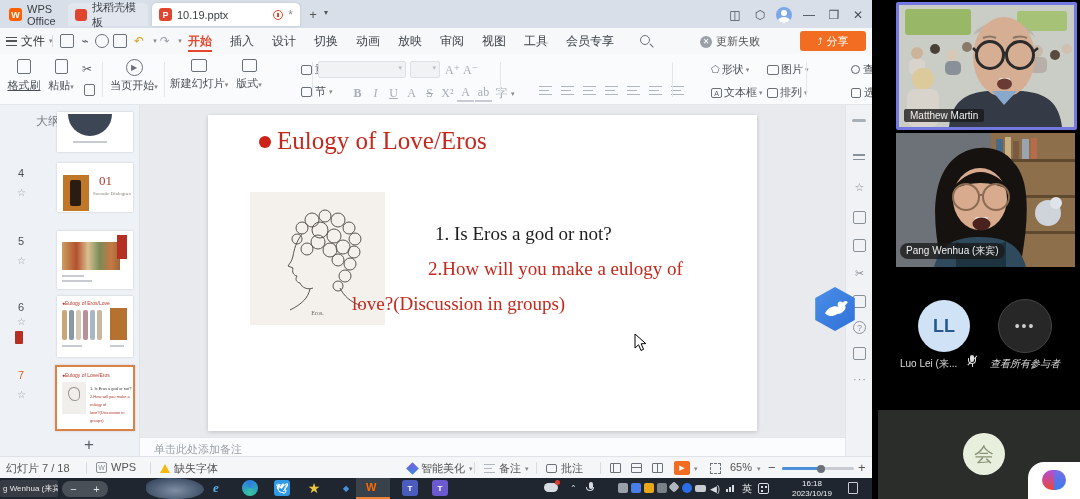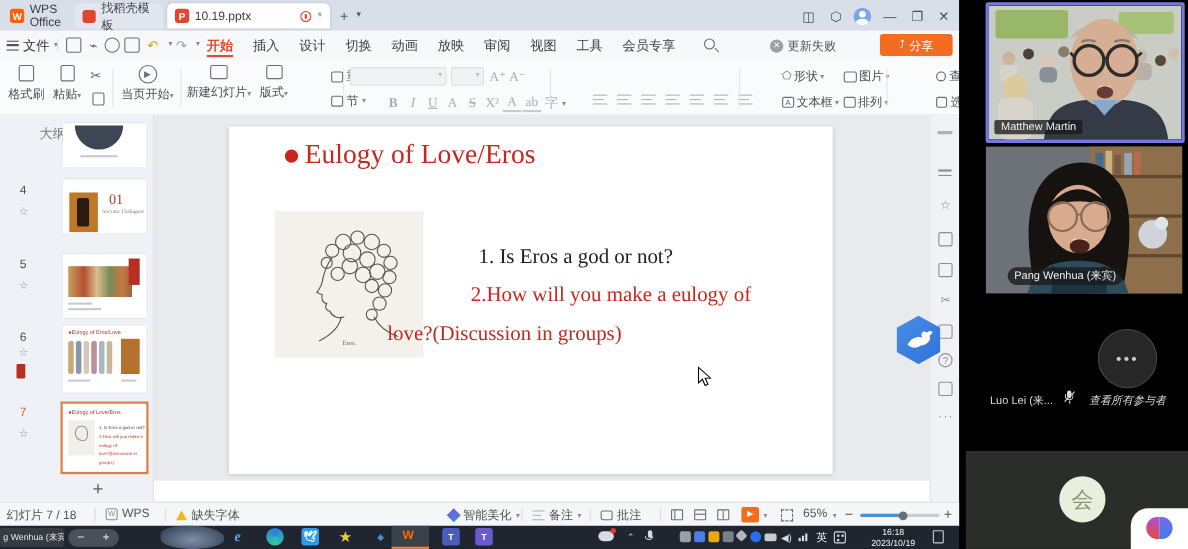--- a/index.html
+++ b/index.html
@@ -150,21 +150,21 @@
       </div>
       <div class="sharebtn">
         <span style="font-size:10px;">⤴</span>
         <span>分享</span>
       </div>
     </div>
 
     <div class="ribbon">
       <div class="rcol" style="left:6px;top:5px;width:36px;">
         <div class="ricon qbox" style="width:14px;height:15px;"></div>
-        <div class="rlabel" style="margin-top:4px;">格式刷</div>
+        <div class="rlabel" style="margin-top:4px;text-decoration:underline;">格式刷</div>
       </div>
       <div class="rcol" style="left:44px;top:5px;width:34px;">
         <div class="ricon qbox" style="width:13px;height:15px;"></div>
         <div class="rlabel" style="margin-top:4px;"><span>粘贴</span><span class="caret">▾</span></div>
       </div>
       <div class="abs" style="left:82px;top:8px;font-size:12px;color:#5a6068;">✂</div>
       <div class="abs qbox" style="left:84px;top:30px;width:11px;height:12px;"></div>
       <div class="rsep" style="left:102px;"></div>
       <div class="rcol" style="left:106px;top:5px;width:56px;">
         <div style="width:17px;height:17px;border:1.4px solid #6a7078;border-radius:50%;color:#6a7078;font-size:8px;line-height:15px;text-align:center;">▶</div>
@@ -399,20 +399,23 @@
       <div class="stripicon sq" style="top:242px;"></div>
       <div class="stripicon" style="top:268px;letter-spacing:1px;">···</div>
     </div>
 
     <div class="abs" style="left:812px;top:287px;width:46px;height:44px;background:linear-gradient(135deg,#4a90e8,#2f6fd8);clip-path:polygon(50% 0,93% 25%,93% 75%,50% 100%,7% 75%,7% 25%);display:flex;align-items:center;justify-content:center;">
       <svg width="26" height="20" viewBox="0 0 36 28">
         <path d="M4 20 C9 11 17 9 23 11 C19 5 25 1 29 5 C31 2 35 2 36 5 L32 9 C35 13 29 21 21 21 C15 25 8 25 4 20 Z" fill="#fff"></path>
       </svg>
     </div>
 
+    <div class="notesbar">
+      <div class="abs" style="left:14px;top:4px;font-size:11px;color:#9aa0a8;">单击此处添加备注</div>
+    </div>
 
     <div class="statusbar">
       <div class="abs" style="left:6px;top:4px;">幻灯片 7 / 18</div>
       <div class="ssep" style="left:86px;"></div>
       <div class="abs" style="left:96px;top:4px;display:flex;gap:4px;align-items:center;">
         <span style="width:11px;height:11px;border:1.2px solid #8a9098;border-radius:2px;font-size:7px;line-height:10px;text-align:center;display:inline-block;color:#8a9098;">W</span>
         <span>WPS</span>
       </div>
       <div class="ssep" style="left:150px;"></div>
       <div class="abs" style="left:160px;top:4px;display:flex;gap:4px;align-items:center;">
@@ -570,23 +573,24 @@
         <ellipse cx="84" cy="66" rx="27" ry="31" fill="#d8ab8e"></ellipse>
         <path d="M54,58 Q84,20 116,58 Q84,42 54,58 Z" fill="#16120f"></path>
         <circle cx="70" cy="64" r="13" fill="none" stroke="#8a6a52" stroke-width="2"></circle>
         <circle cx="100" cy="64" r="13" fill="none" stroke="#8a6a52" stroke-width="2"></circle>
         <line x1="83" y1="62" x2="87" y2="62" stroke="#8a6a52" stroke-width="2"></line>
         <rect x="79" y="84" width="13" height="4" rx="2" fill="#e9e2da"></rect>
         <ellipse cx="85.5" cy="91" rx="9" ry="6.5" fill="#4a211c"></ellipse>
         <path d="M38,134 C44,112 58,104 84,104 C110,104 124,112 130,134 Z" fill="#2e4a5c"></path>
         <path d="M60,108 C70,116 98,116 110,108 L110,134 L60,134 Z" fill="#1d3340"></path>
       </svg>
-      <div class="namechip" style="left:20px;bottom:8px;border-radius:9px;text-align:right;">Pang Wenhua (来宾)</div>
-    </div>
-
+      <div class="namechip" style="left:4px;bottom:8px;border-radius:9px;text-align:right;">Pang Wenhua (来宾)</div>
+    </div>
+
+    <div class="abs" style="left:46px;top:300px;width:52px;height:52px;border-radius:50%;background:#cfe2f6;color:#265a8f;font-size:18px;font-weight:600;display:flex;align-items:center;justify-content:center;">LL</div>
     <div class="abs" style="left:28px;top:357px;color:#ddd;font-size:10px;white-space:nowrap;">Luo Lei (来...</div>
     <div class="abs" style="left:95px;top:355px;">
       <span class="mic-mute"><span class="body"></span><span class="arc"></span><span class="stem"></span><span class="slash"></span></span>
     </div>
     <div class="abs" style="left:126px;top:299px;width:54px;height:54px;border-radius:50%;background:#272727;border:1px solid #454545;color:#ccc;font-size:14px;letter-spacing:2px;display:flex;align-items:center;justify-content:center;">
       <span>•••</span>
     </div>
     <div class="abs" style="left:118px;top:357px;color:#ddd;font-size:10px;white-space:nowrap;font-style:italic;">查看所有参与者</div>
 
     <div class="abs" style="left:6px;top:410px;width:202px;height:89px;background:#2b2d2a;">

